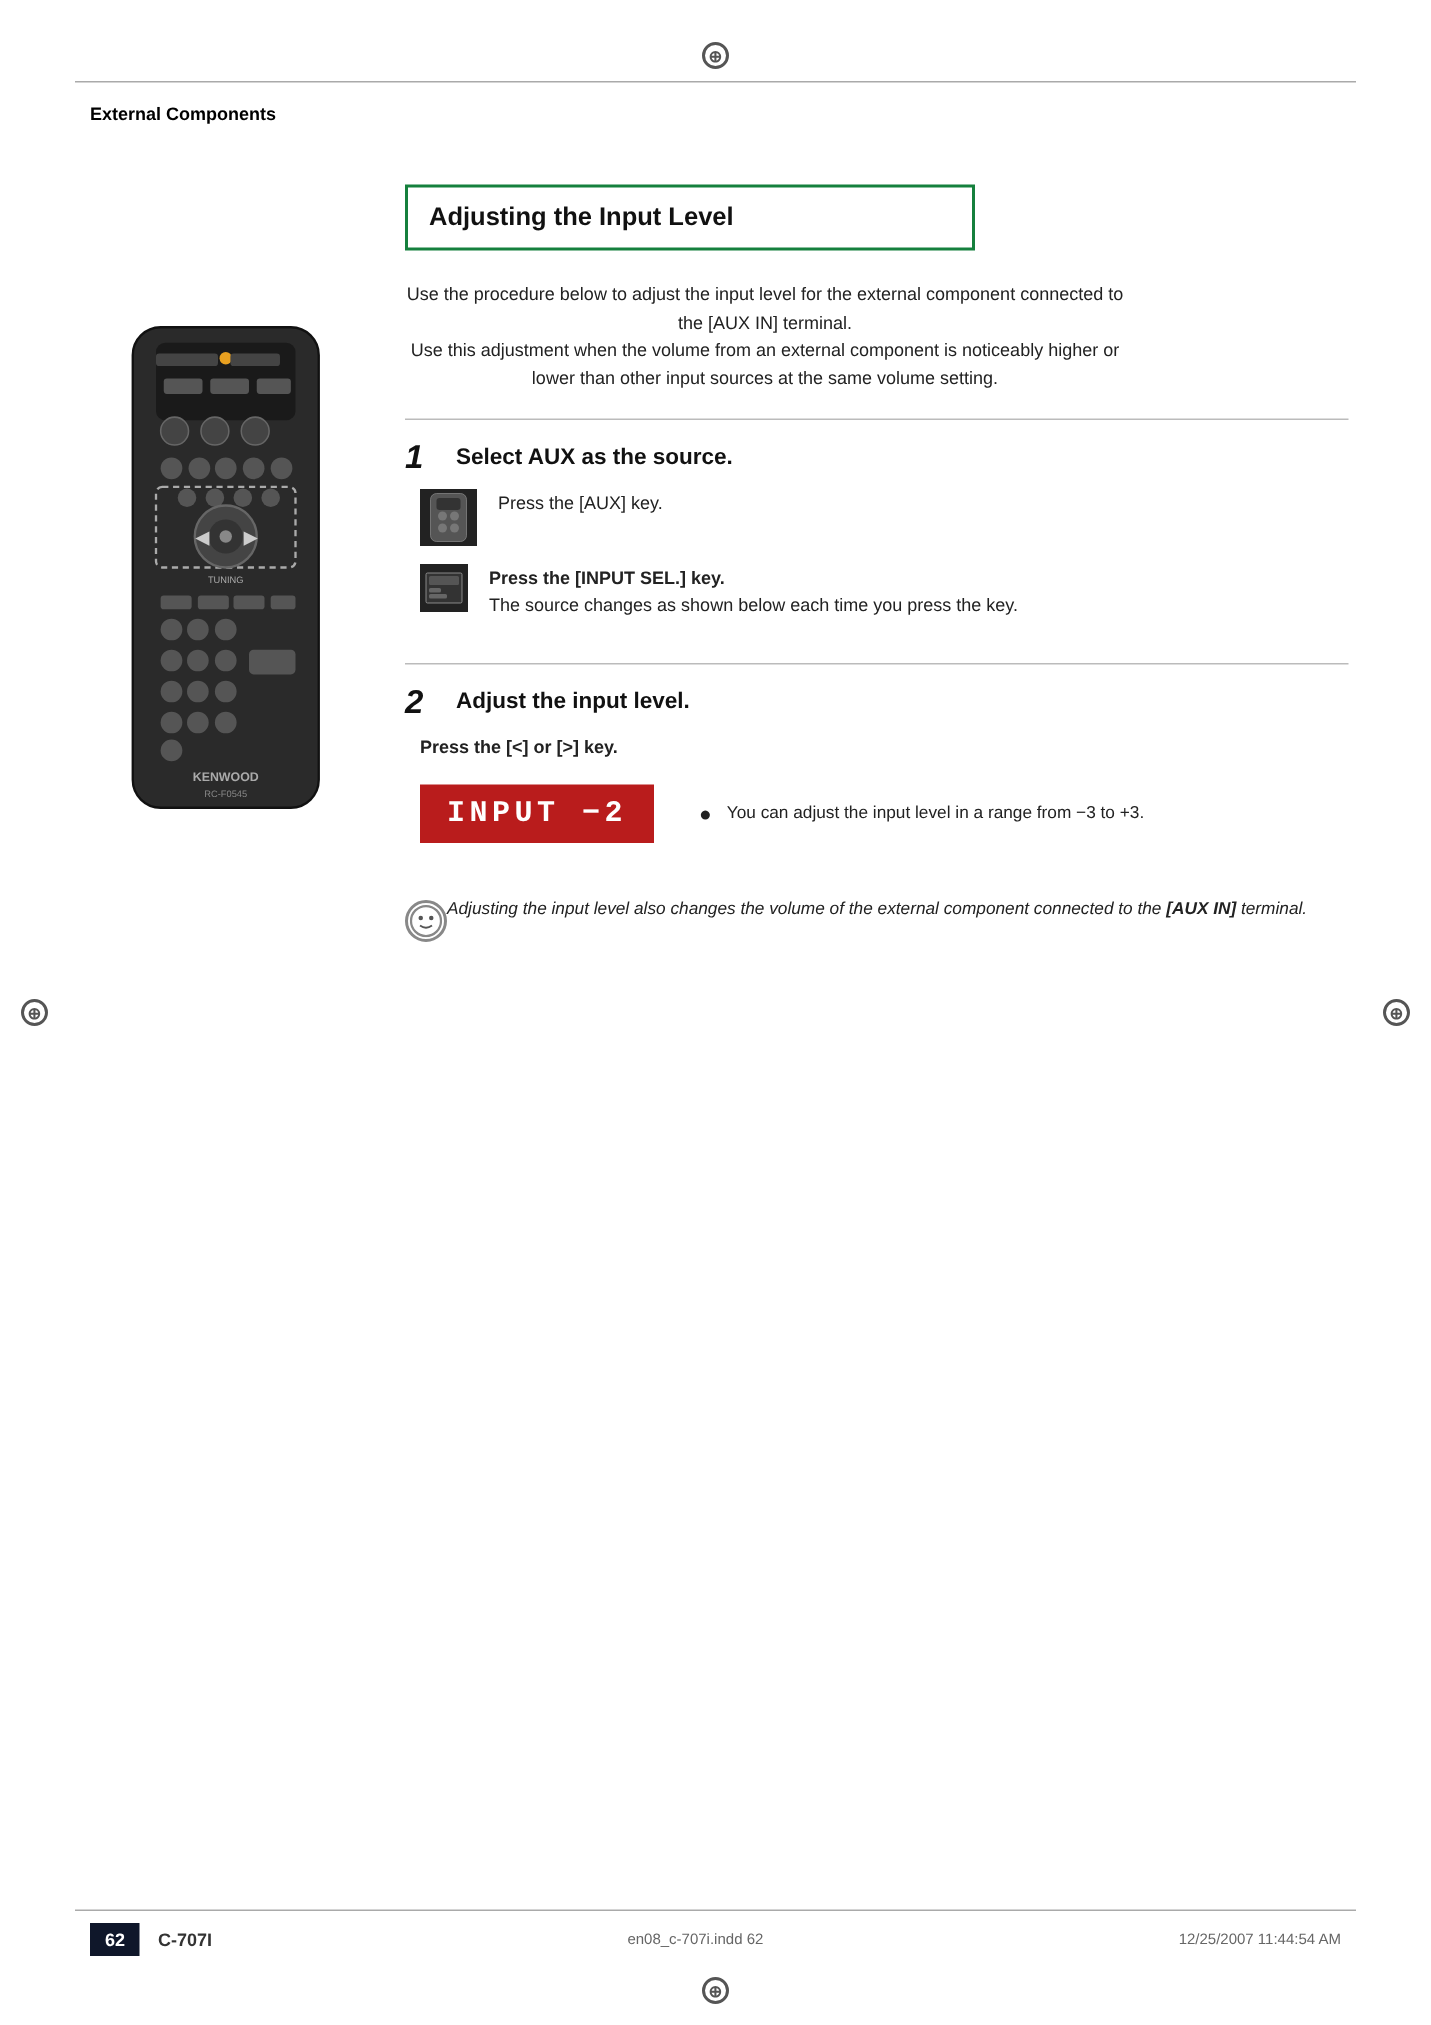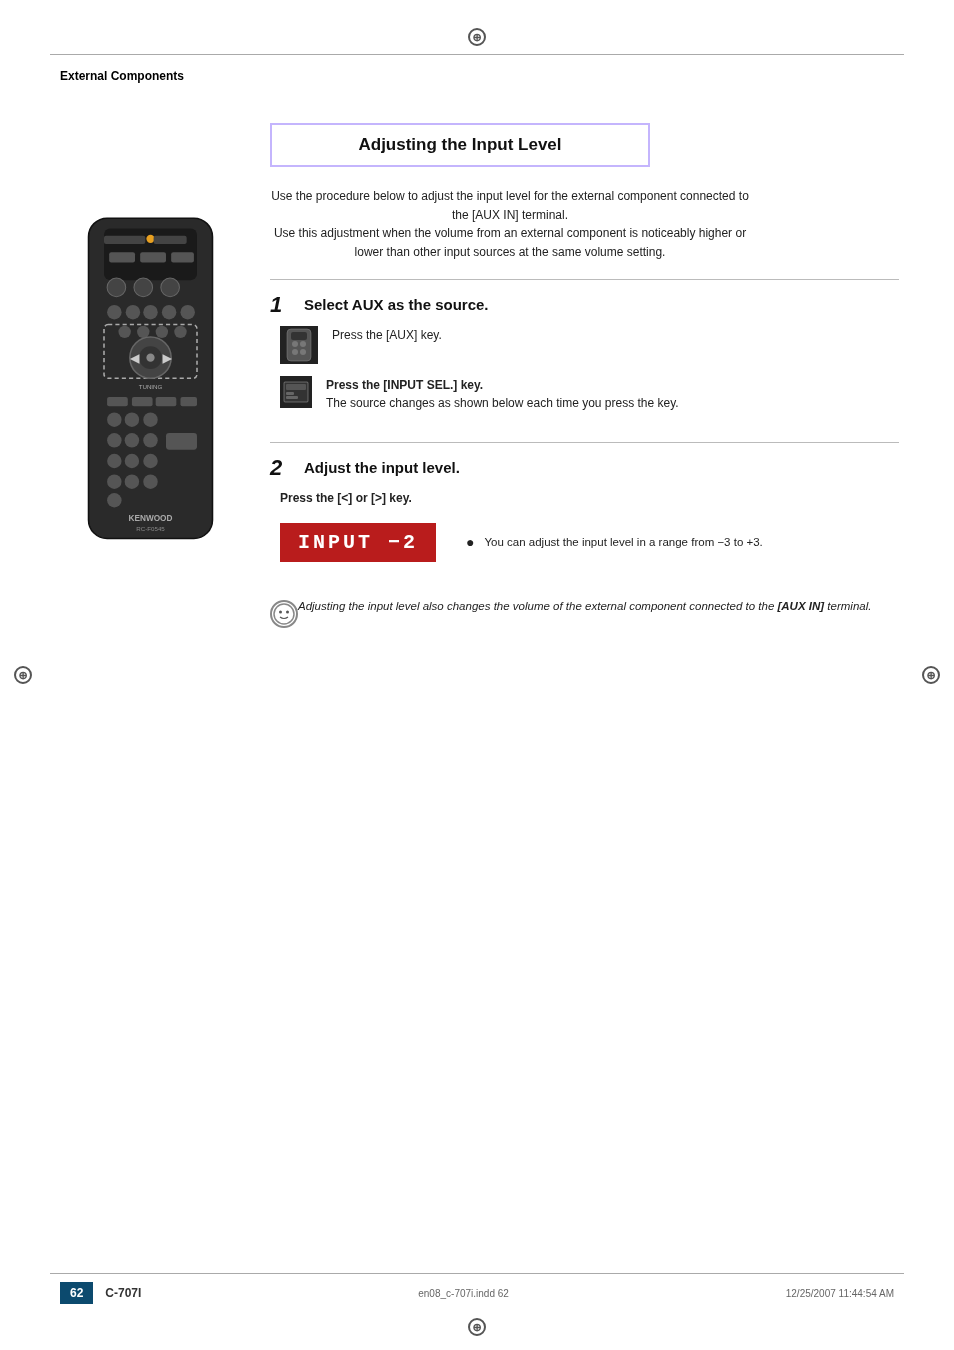--- a/index.html
+++ b/index.html
@@ -83,26 +83,25 @@
     }
 
     
     .instructions-area {
       flex: 1;
       padding-left: 20px;
     }
 
     
     .title-box {
-      border: 2px solid #c4b5fd;
-      padding: 10px 30px;
+      border: 2px solid #15803d;
+      padding: 10px 14px;
       margin-bottom: 20px;
       display: inline-block;
       min-width: 380px;
-      text-align: center;
     }
     .title-box h2 {
       font-size: 17px;
       font-weight: bold;
       color: #111;
     }
 
     
     .intro-text {
       font-size: 12px;
@@ -279,21 +278,21 @@
       border-top: 1px solid #aaa;
       margin: 0 50px;
     }
     .footer-content {
       display: flex;
       justify-content: space-between;
       align-items: center;
       padding: 8px 60px;
     }
     .page-number-box {
-      background: #0c4a6e;
+      background: #0f172a;
       color: #fff;
       font-size: 12px;
       font-weight: bold;
       padding: 4px 10px;
       display: inline-block;
     }
     .footer-model {
       font-size: 12px;
       font-weight: bold;
       color: #333;

